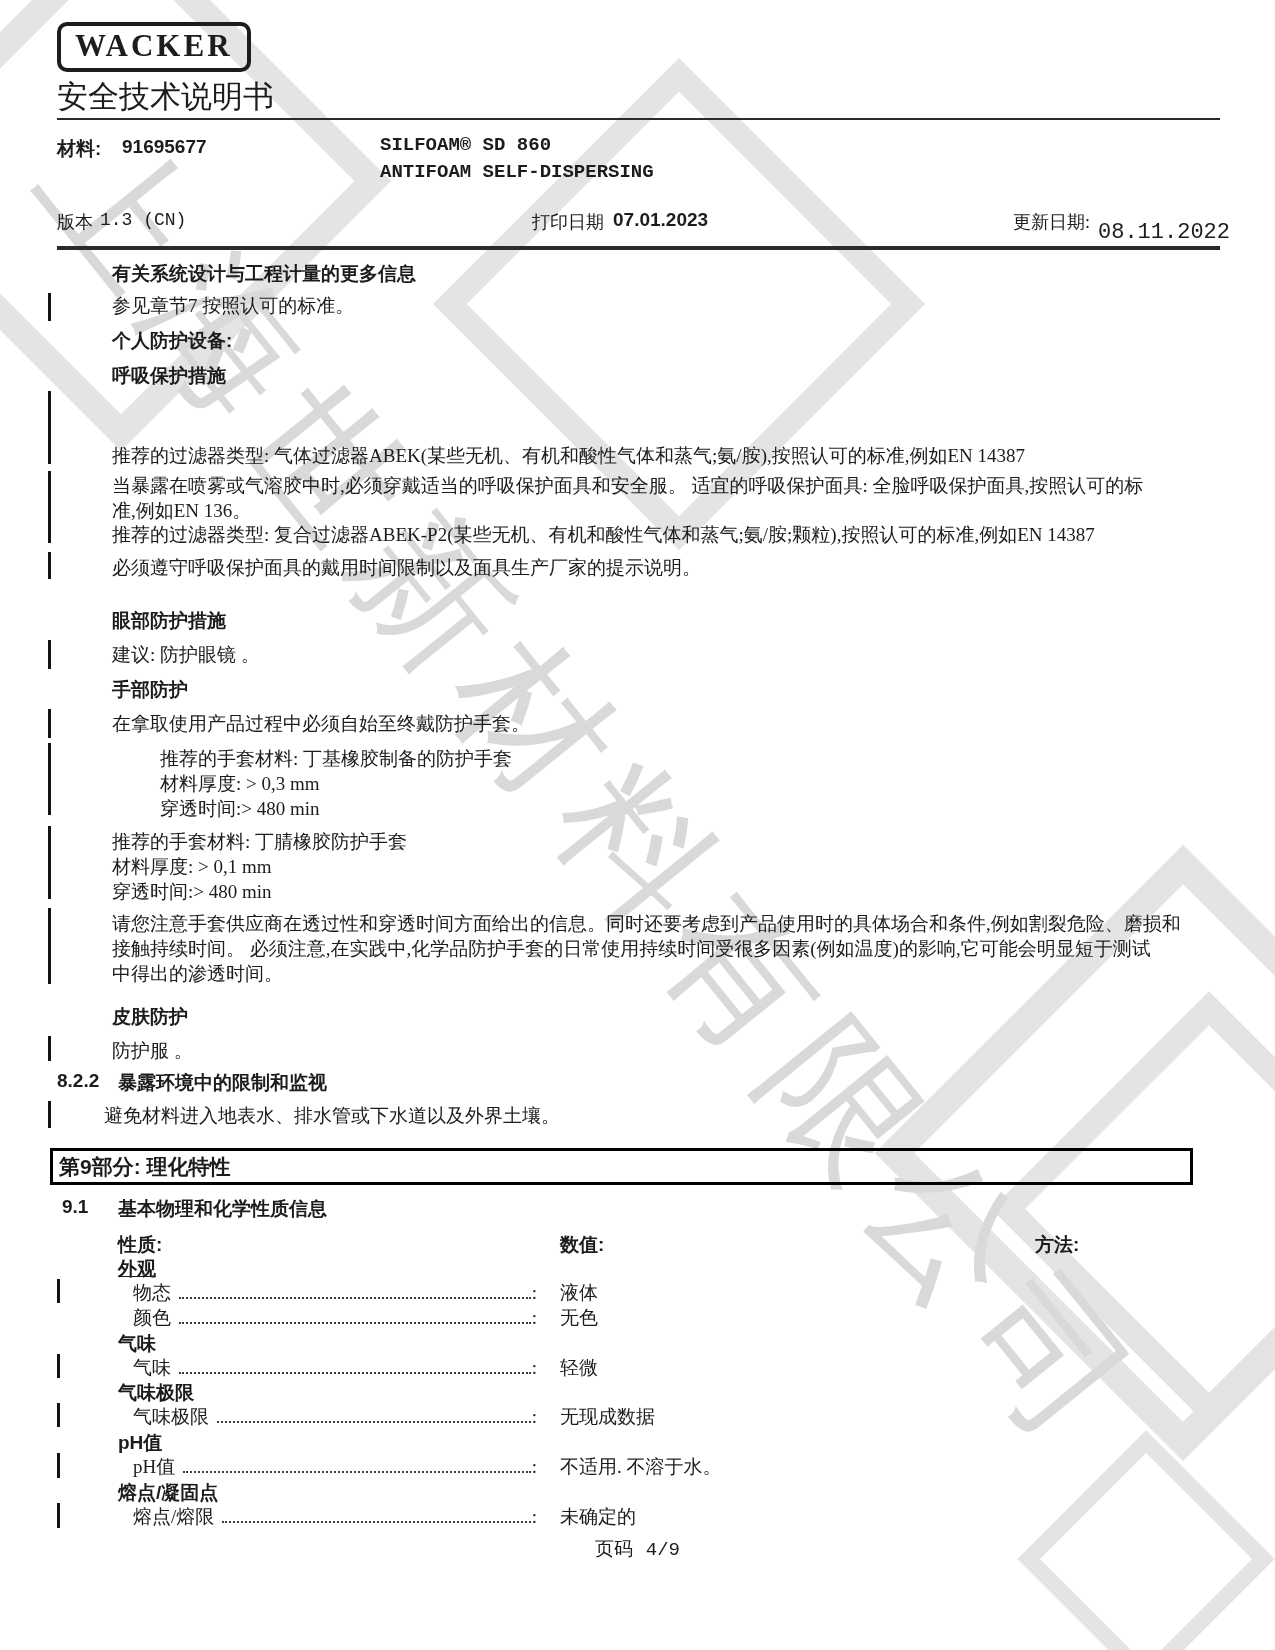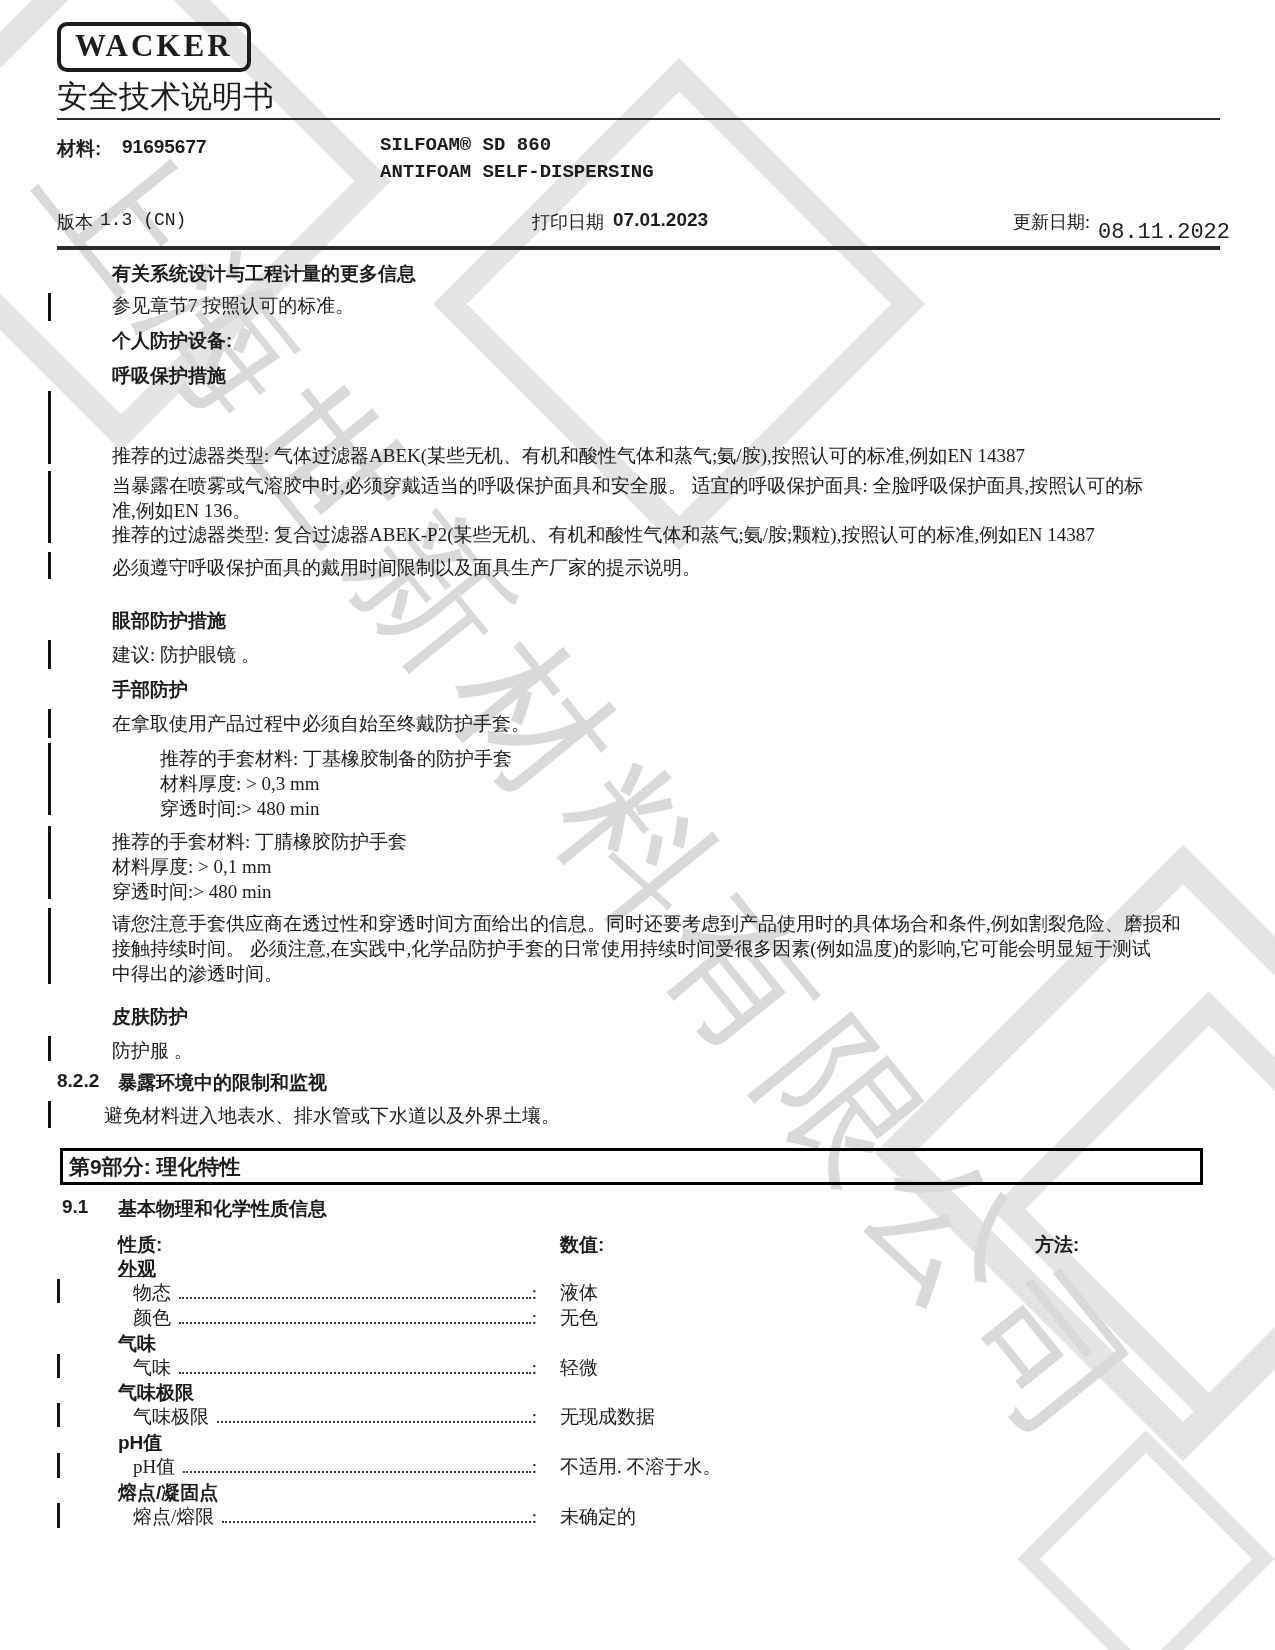--- a/index.html
+++ b/index.html
@@ -23,21 +23,21 @@
   .logo{position:absolute;left:57px;top:22px;border:4px solid #1d1d1d;border-radius:10px;
         padding:2px 14px 4px 14px;font-family:"Liberation Serif","DejaVu Serif",serif;
         font-weight:900;font-size:31px;letter-spacing:3px;color:#1d1d1d;}
   .title{position:absolute;left:57px;top:76px;font-size:31px;font-weight:400;
          font-family:"Liberation Sans","DejaVu Sans",sans-serif;}
   
   .prow{position:absolute;left:133px;width:404px;display:flex;align-items:baseline;
         font-size:19px;line-height:24px;}
   .prow .dots{flex:1;border-bottom:2px dotted #3c3c3c;height:15px;margin:0 1px 0 8px;}
   .pval{position:absolute;left:560px;font-size:19px;line-height:24px;white-space:pre;}
-  .s9box{position:absolute;left:60px;top:1148px;width:1131px;height:31px;border:3px solid #000;
+  .s9box{position:absolute;left:50px;top:1148px;width:1131px;height:31px;border:3px solid #000;
          display:flex;align-items:center;padding-left:6px;}
   .footer{position:absolute;left:0;top:1536px;width:1275px;text-align:center;font-size:19px;}
 </style>
 </head>
 <body>
 
 <div class="page">
 
   <div class="dmd" style="left:-70px;top:-10px;width:330px;height:330px;border-width:26px;"></div>
   <div class="dmd" style="left:505px;top:130px;width:300px;height:300px;"></div>
@@ -170,14 +170,18 @@
 
   <span class="abs h" style="left:118px;top:1480px;">熔点/凝固点</span>
 
   <div class="prow" style="top:1505px;">
     <span>熔点/熔限</span>
     <span class="dots"></span>
     <span>:</span>
   </div>
   <span class="pval" style="top:1505px;">未确定的</span>
 
+  <div class="footer">
+    <span>页码</span>
+    <span class="mono" style="margin-left:8px;">4/9</span>
+  </div>
 
 </div>
 
 </body></html>

